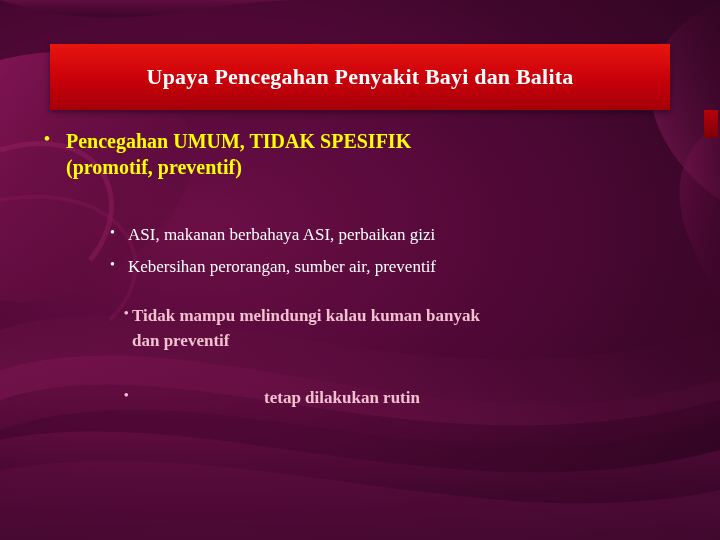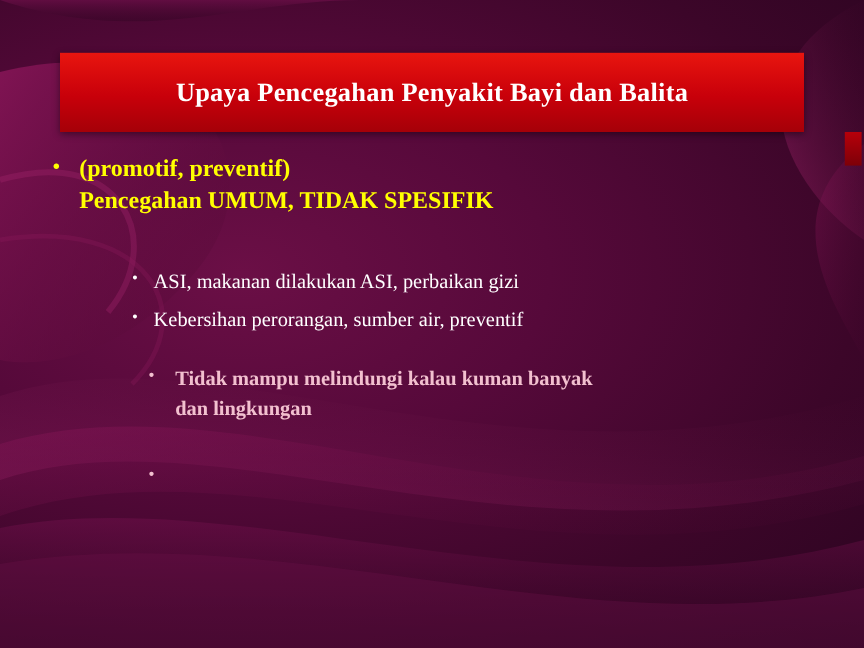--- a/index.html
+++ b/index.html
@@ -123,21 +123,21 @@
   }
   .lvl3 .bullet {
     position: absolute;
     left: 0;
     top: 0;
     color: #f2c0cf;
     font-size: 13px;
   }
   .lvl3 .txt {
     display: block;
-    margin-left: 22px;
+    margin-left: 8px;
   }
   .lvl4 {
     position: relative;
     margin: 32px 0 0 124px;
     width: 560px;
     color: #f2c0cf;
     font-size: 17px;
     font-weight: bold;
     line-height: 1.45;
   }
@@ -190,40 +190,41 @@
 
   <div class="title-bar">
     <div class="title-text">Upaya  Pencegahan Penyakit Bayi dan Balita</div>
   </div>
   <div class="title-tab"></div>
 
   <div class="body">
 
     <div class="lvl1">
       <span class="bullet">•</span>
+      <span class="txt">Pencegahan UMUM, TIDAK SPESIFIK</span>
       <span class="txt">(promotif, preventif)</span>
-      <span class="txt">Pencegahan UMUM, TIDAK SPESIFIK</span>
     </div>
 
     <div style="height:34px"></div>
 
     <div class="lvl2">
       <span class="bullet">•</span>
-      <span class="txt">ASI, makanan dilakukan ASI, perbaikan gizi</span>
+      <span class="txt">ASI, makanan berbahaya ASI, perbaikan gizi</span>
     </div>
 
     <div class="lvl2">
       <span class="bullet">•</span>
       <span class="txt">Kebersihan perorangan, sumber air, preventif</span>
     </div>
 
     <div class="lvl3">
       <span class="bullet">•</span>
       <span class="txt">Tidak mampu melindungi kalau kuman banyak</span>
-      <span class="txt">dan lingkungan</span>
+      <span class="txt">dan preventif</span>
     </div>
 
     <div class="lvl4">
       <span class="bullet">•</span>
+      <span class="center-line">tetap dilakukan rutin</span>
     </div>
 
   </div>
 </div>
 
 </body></html>

